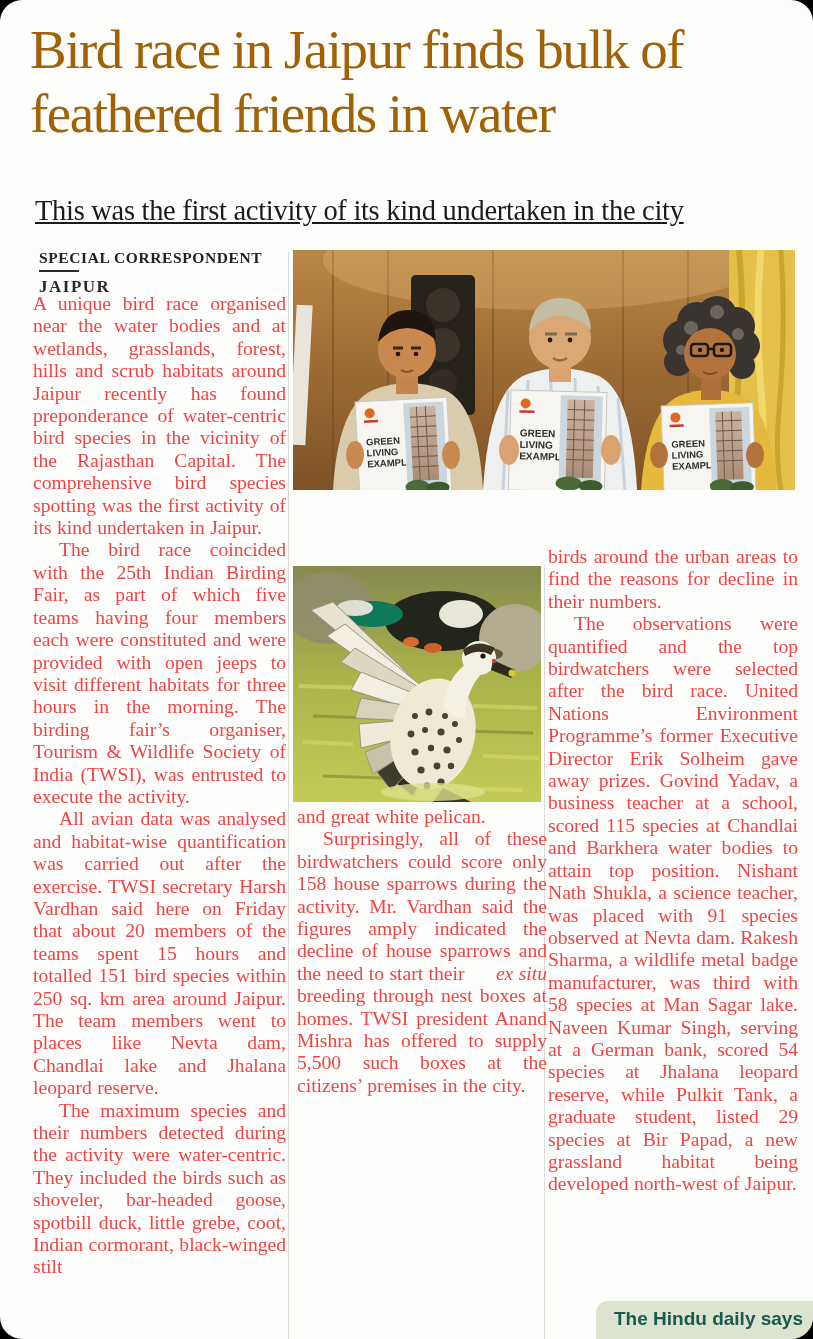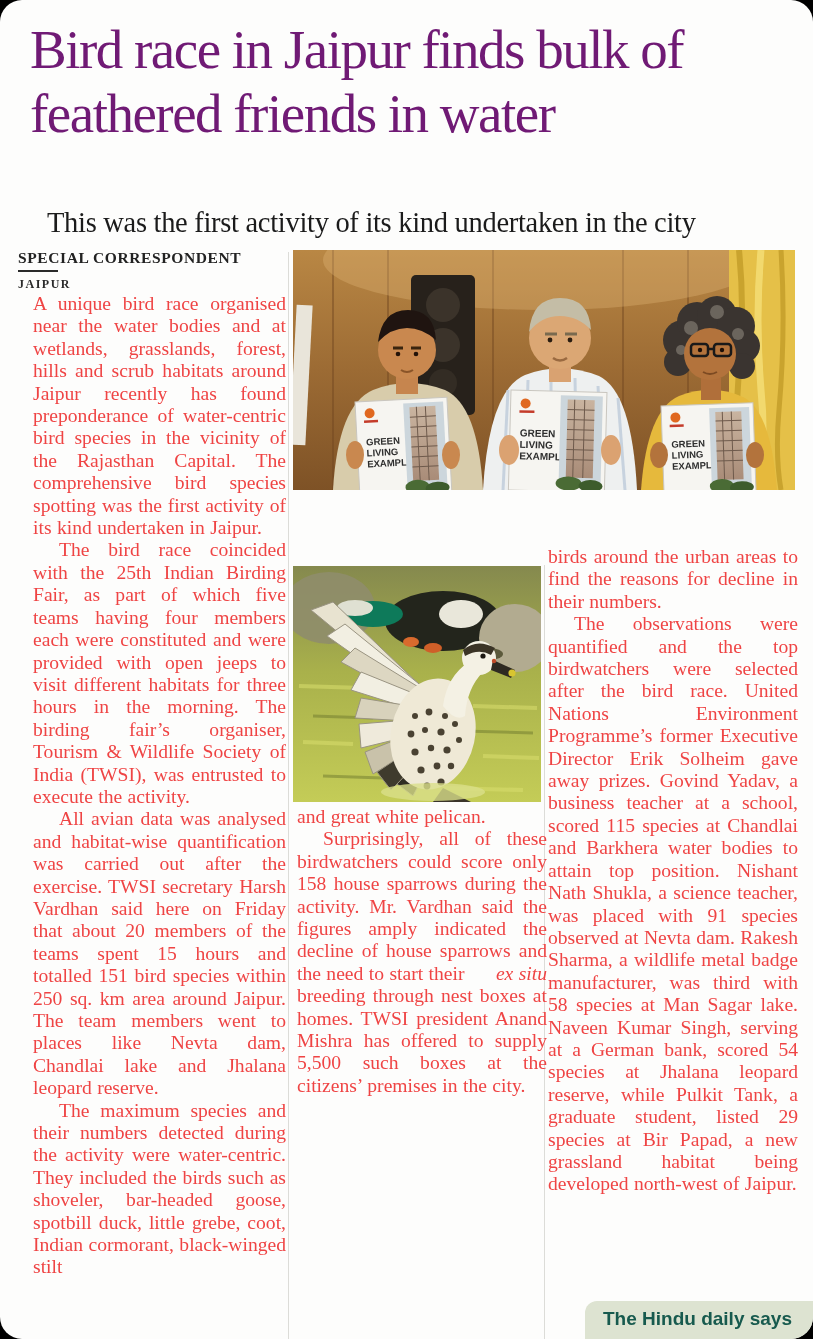--- a/index.html
+++ b/index.html
@@ -9,34 +9,34 @@
     background:#fdfdfc;
     border-radius:22px;
     overflow:hidden;
     font-family:"Liberation Serif", serif;
     color:#1e1e1e;
     margin:0 auto;
   }
   .headline{
     position:absolute;left:30px;top:18px;width:762px;
     font-size:55px;line-height:1.16;font-weight:400;
-    letter-spacing:-1.5px;color:#701a75;margin:0;
+    letter-spacing:-1.5px;color:#a16207;margin:0;
   }
   .subhead{
     position:absolute;left:31px;top:190px;width:762px;
     font-size:28.5px;line-height:1.2;font-weight:400;
-    letter-spacing:-0.3px;color:#1b1b1b;margin:16px;
-  }
-  .byline{position:absolute;left:18px;top:249px;width:252px;}
+    letter-spacing:-0.3px;color:#1b1b1b;margin:4px;text-decoration:underline;
+  }
+  .byline{position:absolute;left:39px;top:249px;width:252px;}
   .byline .author{
     font-size:15.5px;font-weight:700;letter-spacing:.6px;color:#222;
   }
   .byline .rule{width:40px;height:2px;background:#2a2a2a;margin:3px 0 5px 0;}
   .byline .location{
-    font-size:12px;font-weight:600;letter-spacing:1.5px;color:#2b2b2b;
+    font-size:17px;font-weight:600;letter-spacing:1.5px;color:#2b2b2b;
   }
   .bodycol{
     position:absolute;
     font-size:19.6px;line-height:22.4px;
     text-align:justify;color:#ef4444;
     hyphens:auto;-webkit-hyphens:auto;word-spacing:.5px;
   }
   .bodycol p{margin:0;}
   .bodycol p.indent{text-indent:26px;}
   .col1{left:33px;top:293px;width:253px;height:1044px;overflow:hidden;}
@@ -61,21 +61,21 @@
   .caption .credit{
     font-size:12.5px;font-weight:700;letter-spacing:.8px;color:#3a3a3a;
     white-space:nowrap;
   }
   .caption .credit-bullet{font-size:11px;position:relative;top:-2px;margin-right:2px;}
   .badge{
     position:absolute;right:0;bottom:0;
     background:#dde3d1;color:#175a4e;
     font-family:"Liberation Sans", sans-serif;
     font-weight:700;font-size:19px;
-    padding:7px 21px 9px 18px;
+    padding:7px 10px 9px 18px;
     border-top-left-radius:12px;
     cursor:pointer;
   }
   svg{display:block;}
   .em{font-style:italic;margin-left:26px;}
 </style>
 </head>
 <body>
 
 <div class="page">

